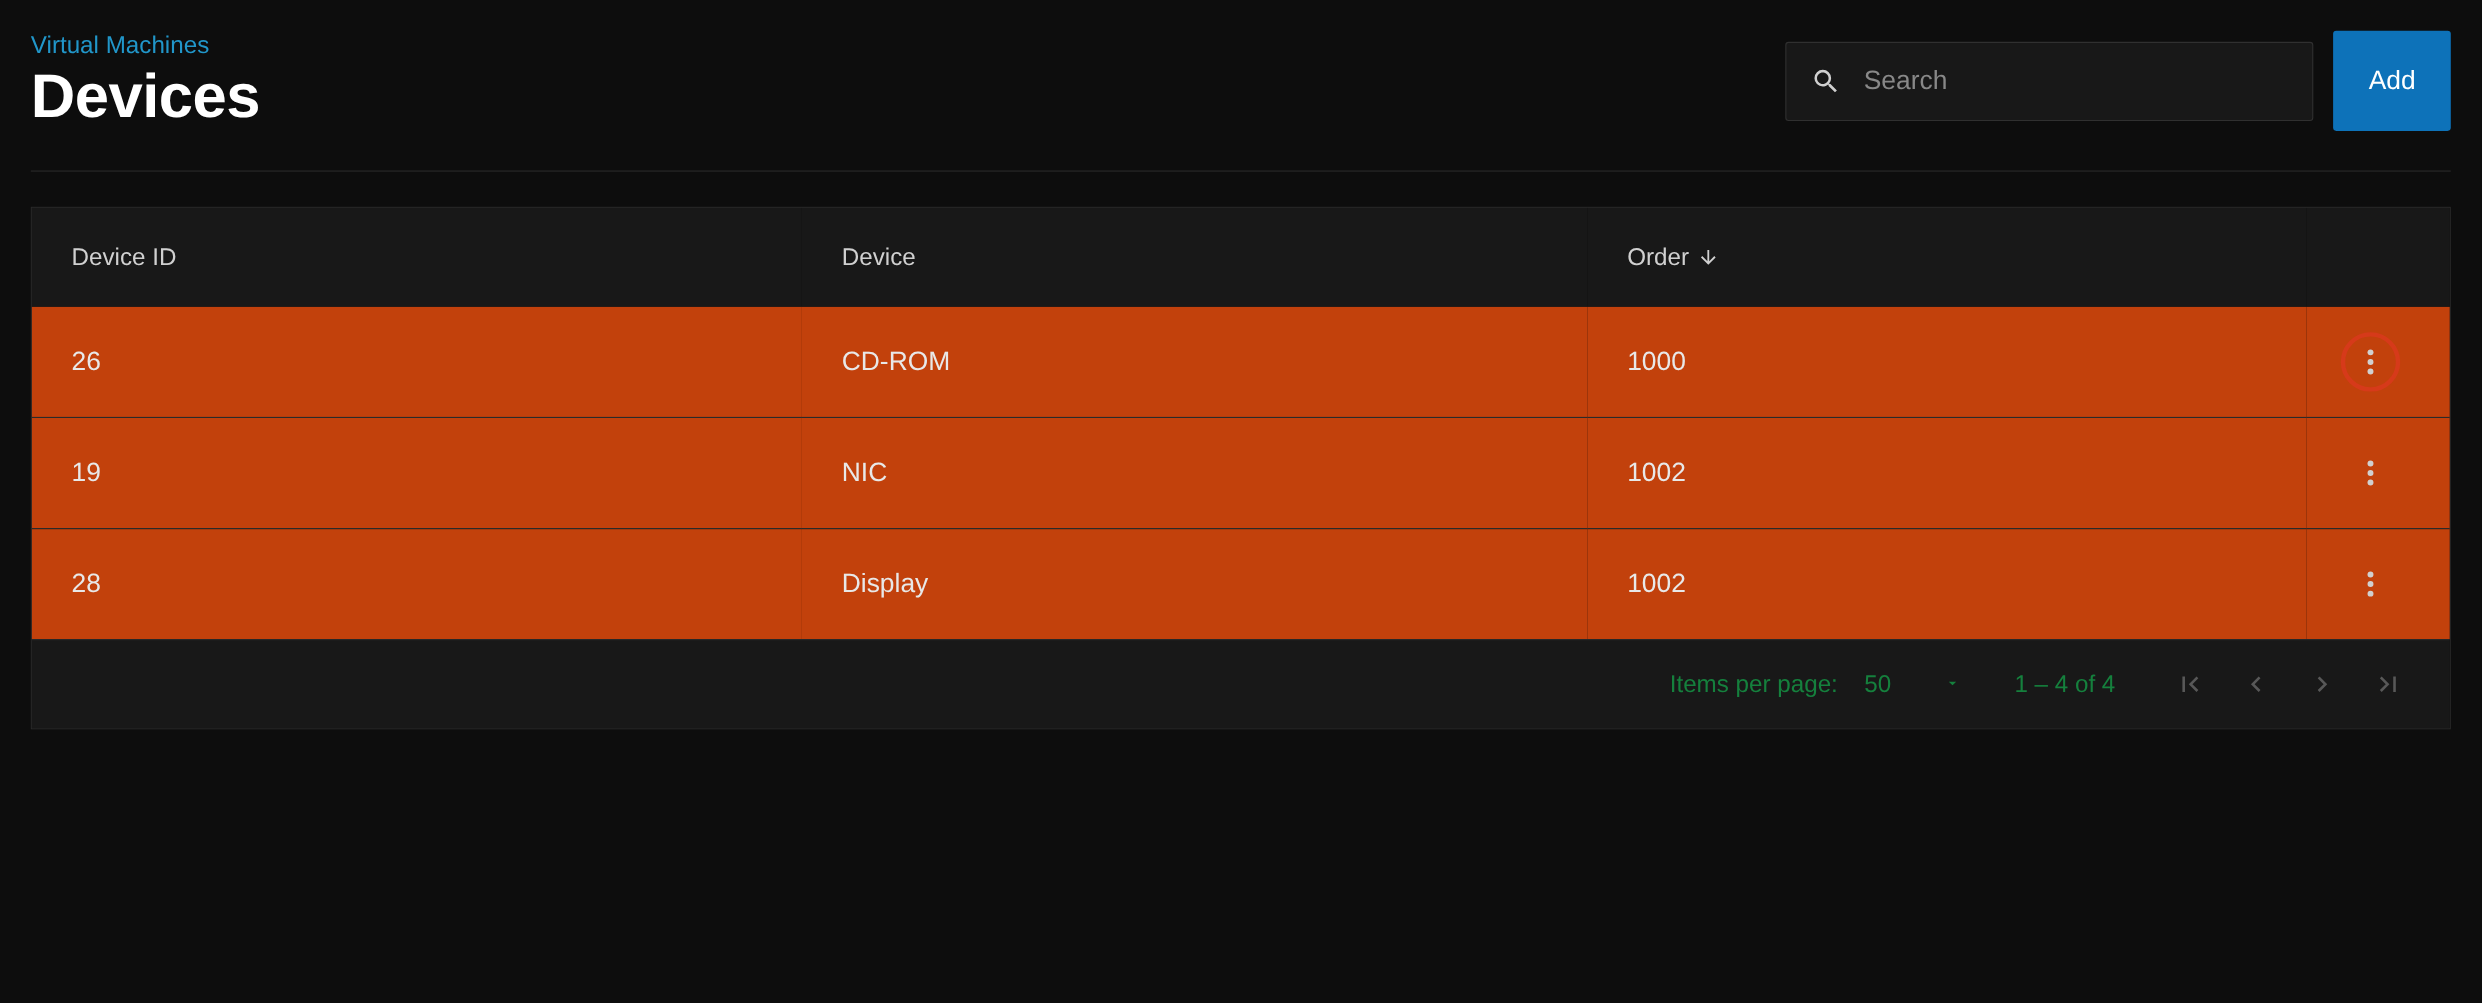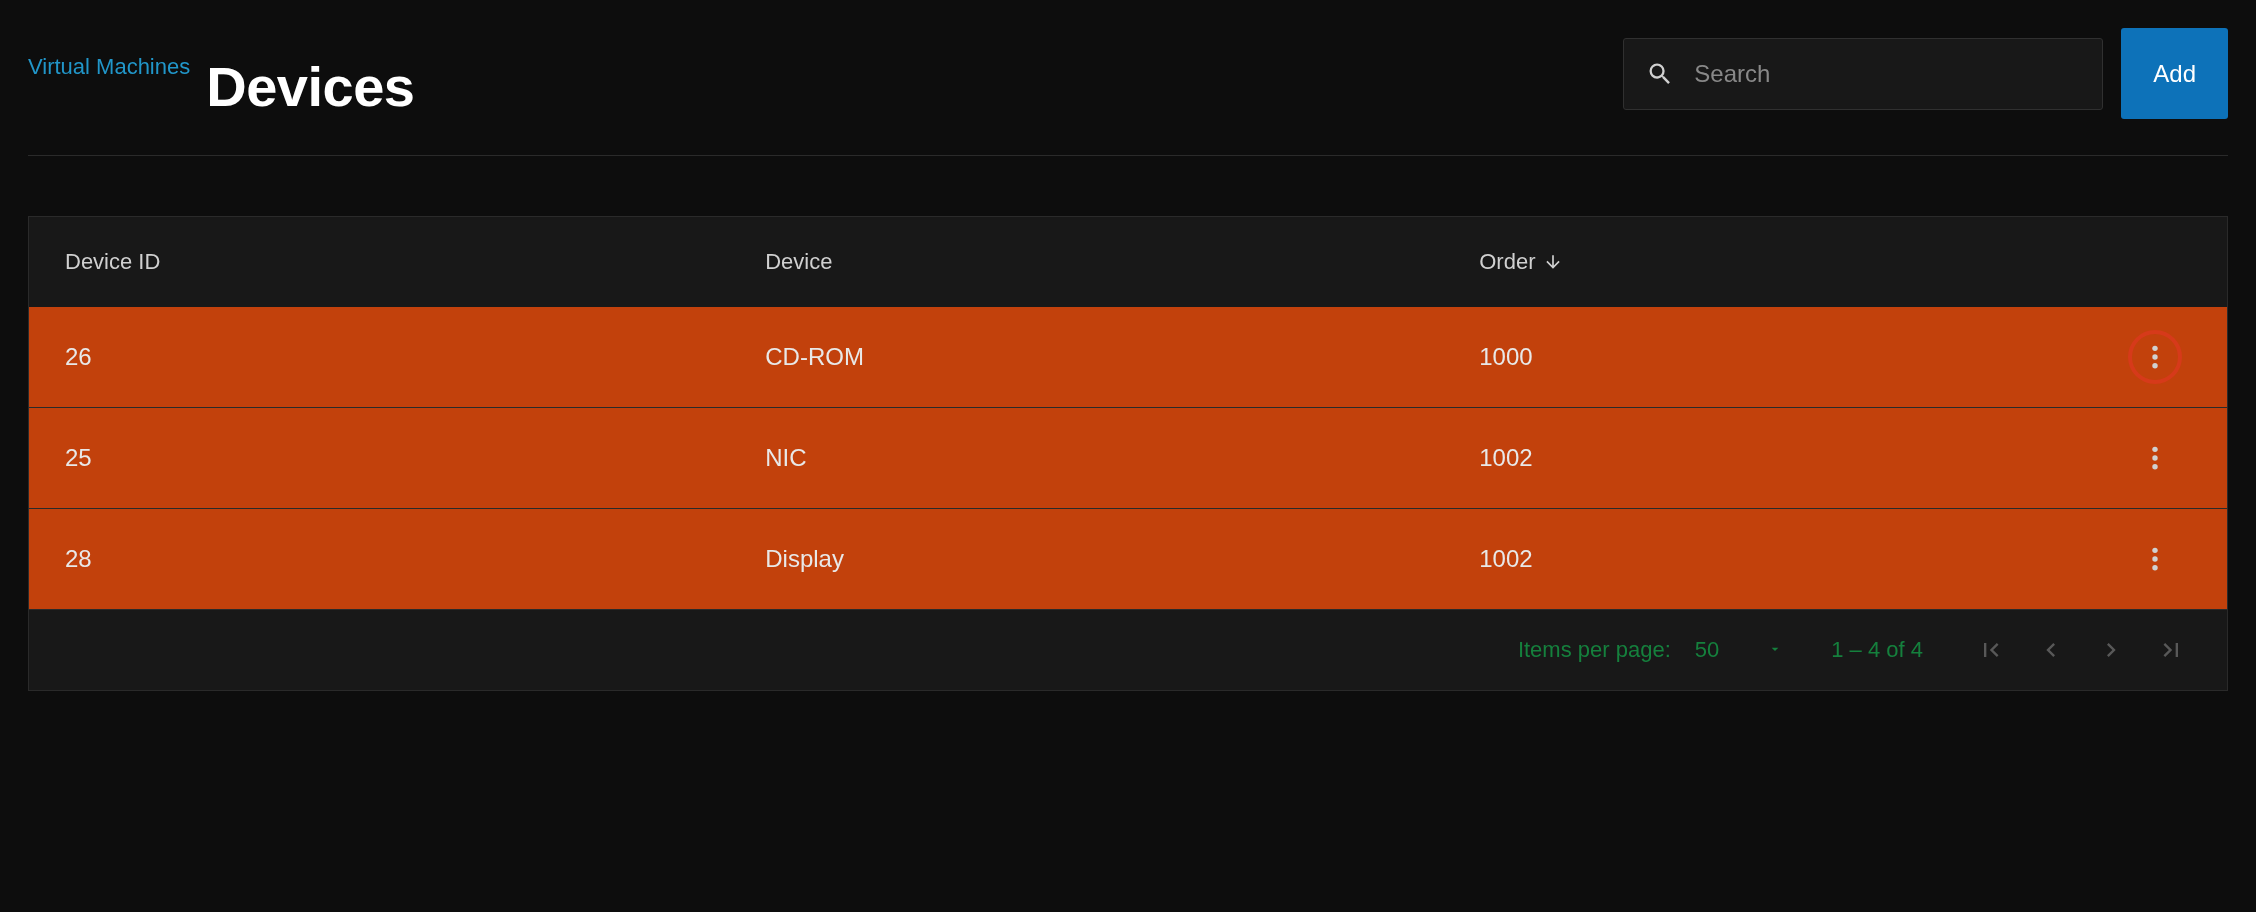--- a/index.html
+++ b/index.html
@@ -20,22 +20,22 @@
     }
     .header-area {
       display: flex;
       justify-content: space-between;
       align-items: flex-end;
       padding-bottom: 36px;
       border-bottom: 1px solid #2a2a2a;
     }
     .title-block {
       display: flex;
-      flex-direction: row;
-      gap: 16px;
+      flex-direction: column;
+      gap: 0;
     }
     .breadcrumb {
       color: #2196c9;
       font-size: 22px;
       cursor: pointer;
     }
     .page-title {
       color: #ffffff;
       font-size: 56px;
       font-weight: 700;
@@ -77,21 +77,21 @@
       background: #0d72b9;
       color: #ffffff;
       border: none;
       height: 91px;
       padding: 0 32px;
       font-size: 24px;
       border-radius: 3px;
       cursor: pointer;
     }
     .table-wrap {
-      margin-top: 60px;
+      margin-top: 32px;
       border: 1px solid #2a2a2a;
     }
     .table {
       width: 100%;
       border-collapse: collapse;
     }
     .table thead {
       background: #181818;
     }
     .table th {
@@ -244,21 +244,21 @@
             <td class="col-actions"><span class="row-menu">
                 <svg width="8" height="26" viewBox="0 0 6 24">
                   <circle cx="3" cy="4" r="2.5"></circle>
                   <circle cx="3" cy="12" r="2.5"></circle>
                   <circle cx="3" cy="20" r="2.5"></circle>
                 </svg>
                 <span class="highlight-ring"></span>
               </span></td>
           </tr>
           <tr>
-            <td>25</td>
+            <td>19</td>
             <td>NIC</td>
             <td>1002</td>
             <td class="col-actions"><span class="row-menu">
                 <svg width="8" height="26" viewBox="0 0 6 24">
                   <circle cx="3" cy="4" r="2.5"></circle>
                   <circle cx="3" cy="12" r="2.5"></circle>
                   <circle cx="3" cy="20" r="2.5"></circle>
                 </svg>
               </span></td>
           </tr>

